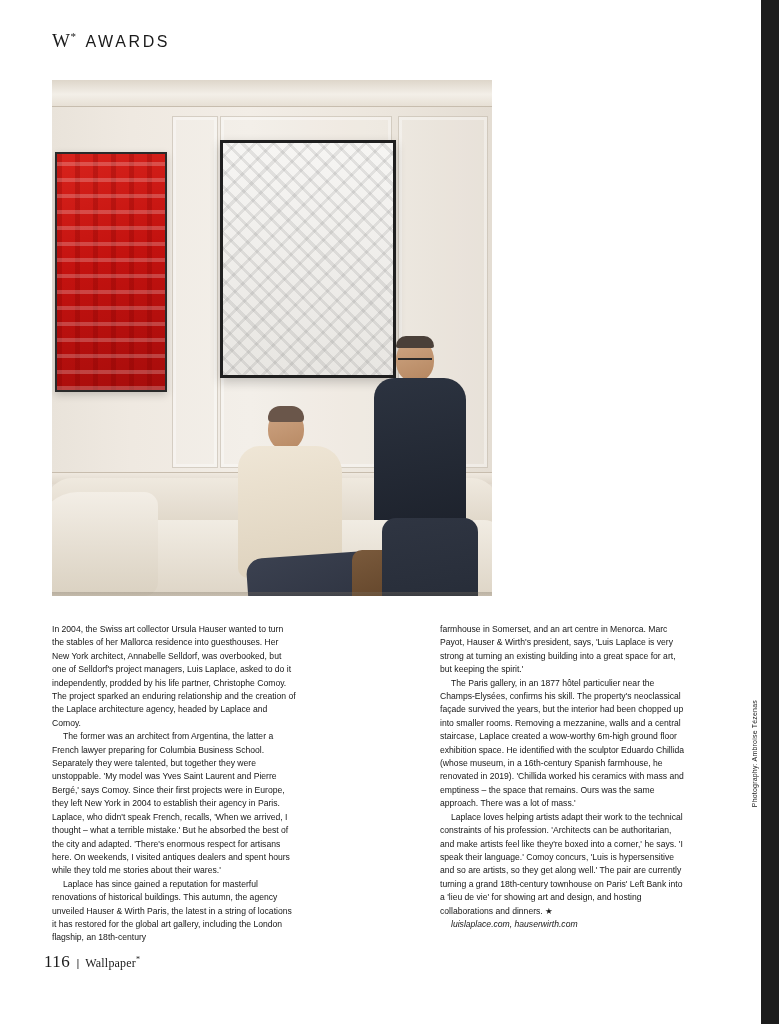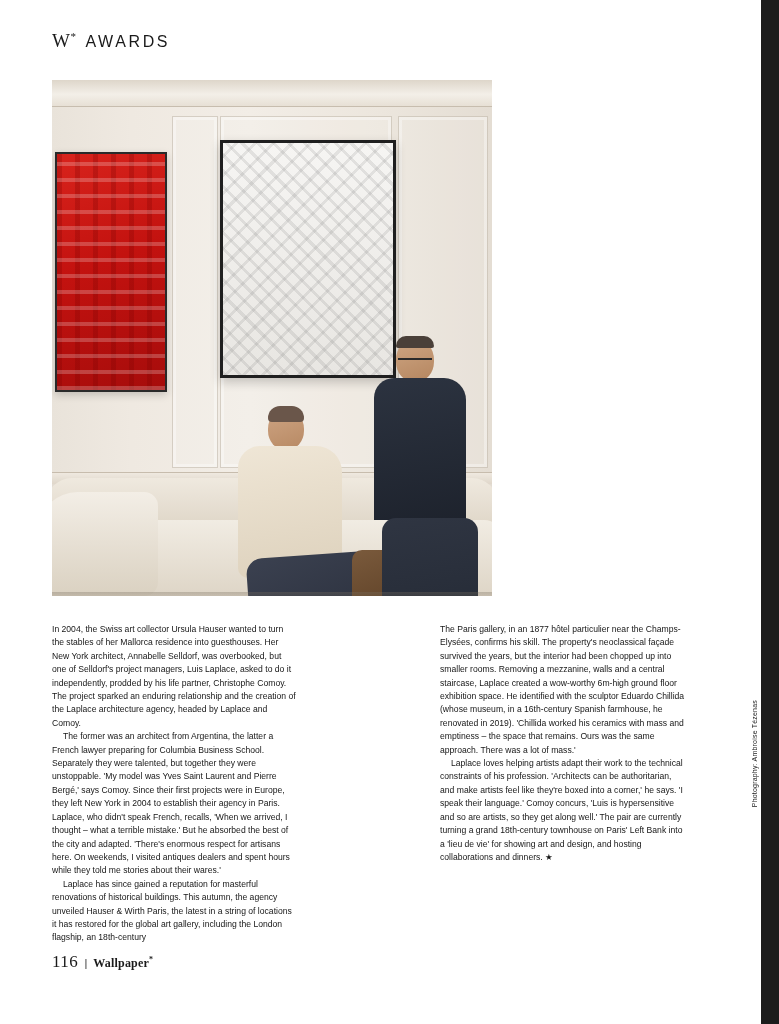--- a/index.html
+++ b/index.html
@@ -271,36 +271,36 @@
     letter-spacing: 0.2px;
     color: #222;
     transform-origin: right top;
     transform: rotate(-90deg) translate(-0px, 0);
     white-space: nowrap;
   }
 
   
   .footer {
     position: absolute;
-    left: 52px;
+    left: 44px;
     bottom: 52px;
     display: flex;
     align-items: baseline;
     gap: 6px;
   }
   .folio {
     font-family: "Liberation Serif", serif;
     font-size: 17px;
     letter-spacing: 0.5px;
   }
   .footer-sep { font-size: 11px; color: #333; }
   .footer-title {
     font-family: "Liberation Serif", serif;
     font-size: 12px;
-    font-weight: 700;
+    font-weight: 400;
     letter-spacing: 0.2px;
   }
   .footer-title sup { font-size: 8px; }
 </style>
 </head>
 <body>
 
 <div class="page">
 
   <div class="gutter"></div>
@@ -342,22 +342,24 @@
   <div class="cols">
 
     <div class="col col1">
       <p>In 2004, the Swiss art collector Ursula Hauser wanted to turn the stables of her Mallorca residence into guesthouses. Her New York architect, Annabelle Selldorf, was overbooked, but one of Selldorf's project managers, Luis Laplace, asked to do it independently, prodded by his life partner, Christophe Comoy. The project sparked an enduring relationship and the creation of the Laplace architecture agency, headed by Laplace and Comoy.</p>
       <p>The former was an architect from Argentina, the latter a French lawyer preparing for Columbia Business School. Separately they were talented, but together they were unstoppable. 'My model was Yves Saint Laurent and Pierre Bergé,' says Comoy. Since their first projects were in Europe, they left New York in 2004 to establish their agency in Paris. Laplace, who didn't speak French, recalls, 'When we arrived, I thought – what a terrible mistake.' But he absorbed the best of the city and adapted. 'There's enormous respect for artisans here. On weekends, I visited antiques dealers and spent hours while they told me stories about their wares.'</p>
       <p>Laplace has since gained a reputation for masterful renovations of historical buildings. This autumn, the agency unveiled Hauser &amp; Wirth Paris, the latest in a string of locations it has restored for the global art gallery, including the London flagship, an 18th-century</p>
     </div>
 
 
     <div class="col col3">
+      <p>farmhouse in Somerset, and an art centre in Menorca. Marc Payot, Hauser &amp; Wirth's president, says, 'Luis Laplace is very strong at turning an existing building into a great space for art, but keeping the spirit.'</p>
       <p>The Paris gallery, in an 1877 hôtel particulier near the Champs-Elysées, confirms his skill. The property's neoclassical façade survived the years, but the interior had been chopped up into smaller rooms. Removing a mezzanine, walls and a central staircase, Laplace created a wow-worthy 6m-high ground floor exhibition space. He identified with the sculptor Eduardo Chillida (whose museum, in a 16th-century Spanish farmhouse, he renovated in 2019). 'Chillida worked his ceramics with mass and emptiness – the space that remains. Ours was the same approach. There was a lot of mass.'</p>
       <p>Laplace loves helping artists adapt their work to the technical constraints of his profession. 'Architects can be authoritarian, and make artists feel like they're boxed into a corner,' he says. 'I speak their language.' Comoy concurs, 'Luis is hypersensitive and so are artists, so they get along well.' The pair are currently turning a grand 18th-century townhouse on Paris' Left Bank into a 'lieu de vie' for showing art and design, and hosting collaborations and dinners. ★</p>
+      <p class="credit-link">luislaplace.com, hauserwirth.com</p>
     </div>
 
   </div>
 
   <div class="photo-credit">Photography: Ambroise Tézenas</div>
 
   <div class="footer">
     <span class="folio">116</span>
     <span class="footer-sep">|</span>
     <span class="footer-title"><span>Wallpaper</span><sup>*</sup></span>

